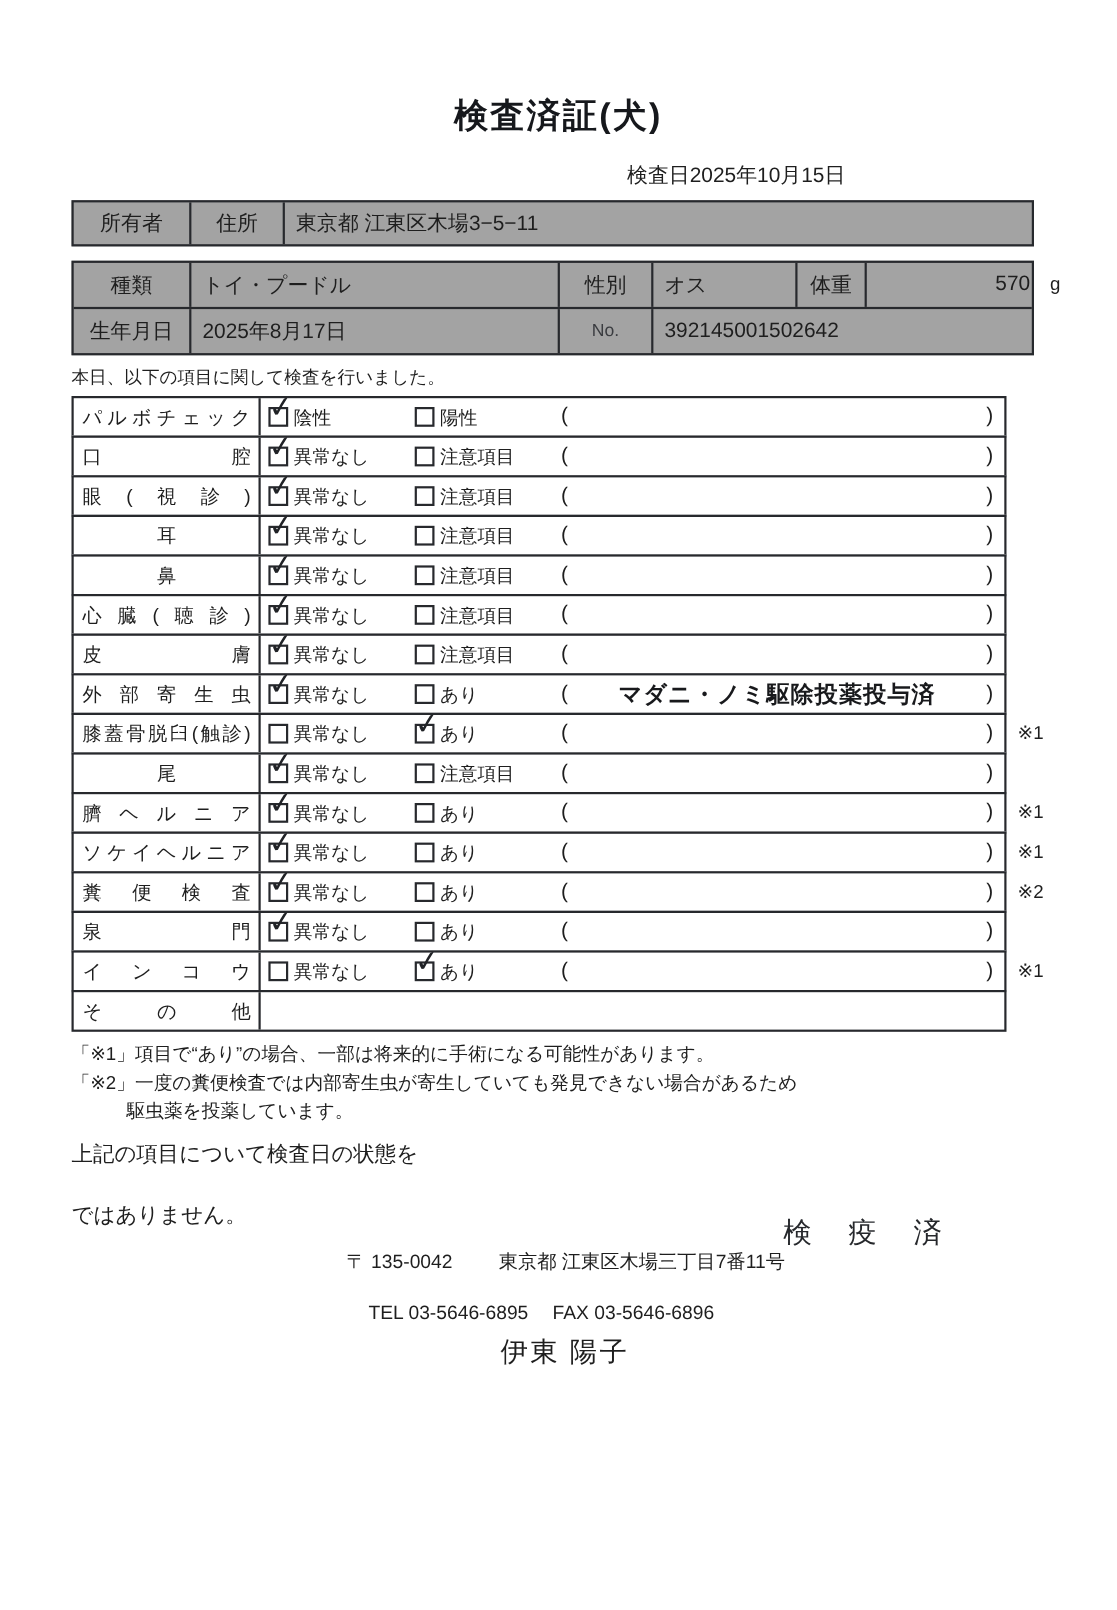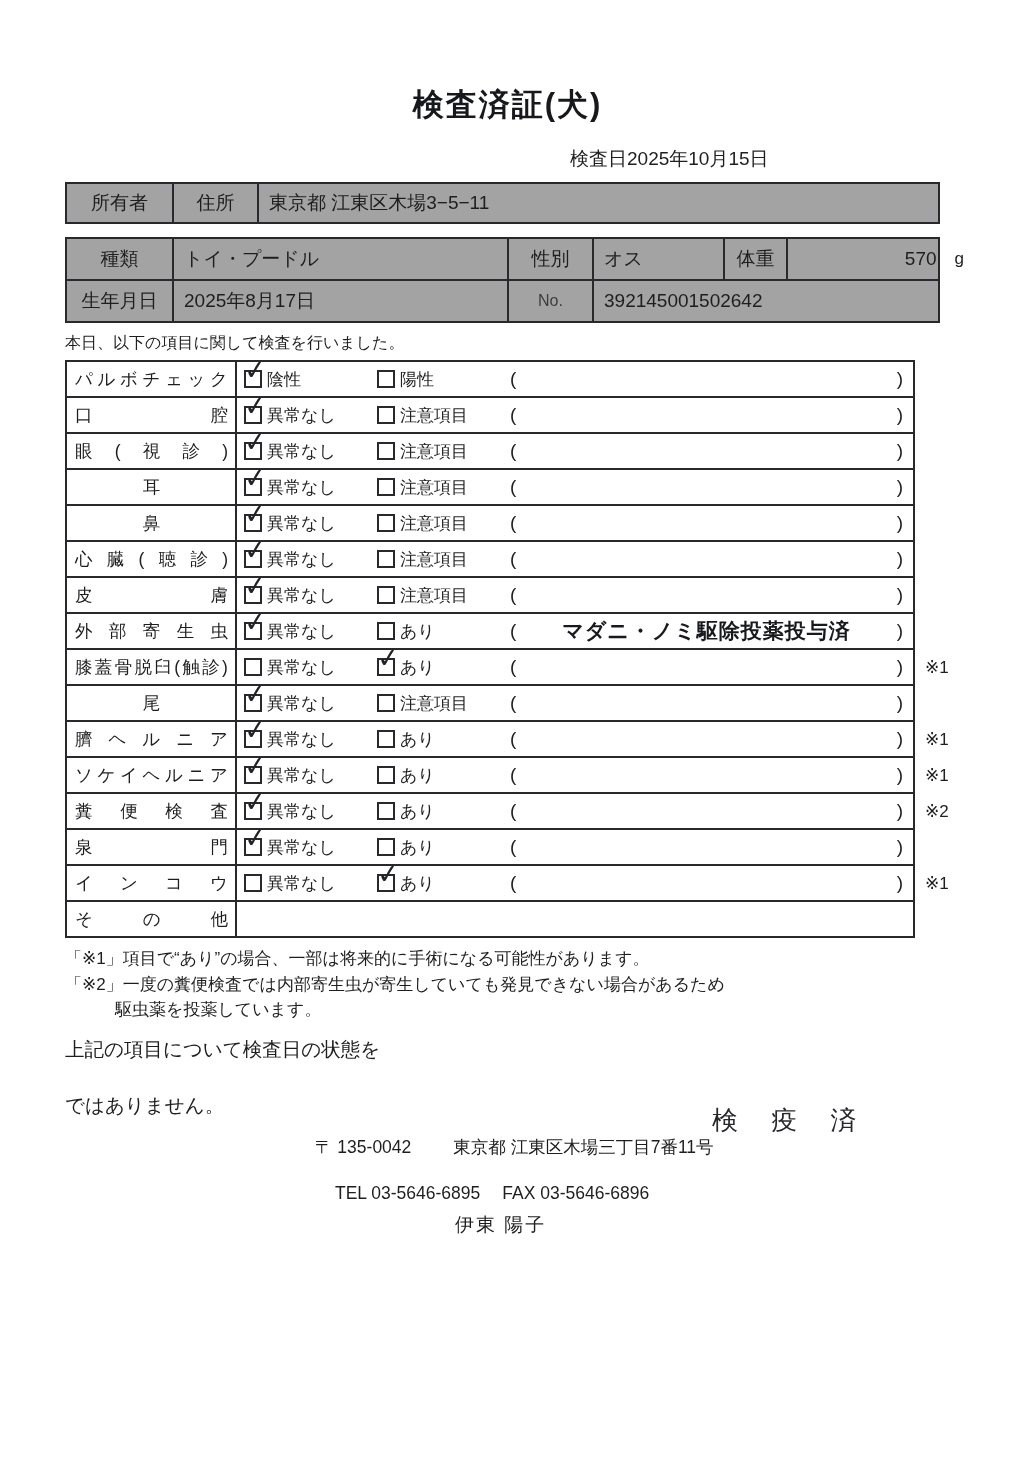--- a/index.html
+++ b/index.html
@@ -123,21 +123,21 @@
     white-space:nowrap;
     margin-top:20px;
   }
 
   
   .addr-line{margin:16px 0 0 315px;font-size:17.5px;}
   .addr-line .postal{margin-right:42px;}
   .tel-line{margin:24px 0 0 335px;font-size:17.5px;}
   .tel-line .fax{margin-left:22px;}
   .clinic-name{margin:30px 0 0 330px;font-size:23px;letter-spacing:1px;}
-  .vet-name{margin:8px 0 12px 455px;font-size:19px;letter-spacing:2px;}
+  .vet-name{margin:8px 0 12px 455px;font-size:25px;letter-spacing:2px;}
   .serial{width:875px;margin:14px 0 0 65px;text-align:right;padding-right:60px;box-sizing:border-box;font-size:17px;}
 </style>
 </head>
 <body>
 
 <div class="page">
 
   <h1 class="doc-title">検査済証(犬)</h1>
 
   <div class="exam-date">

